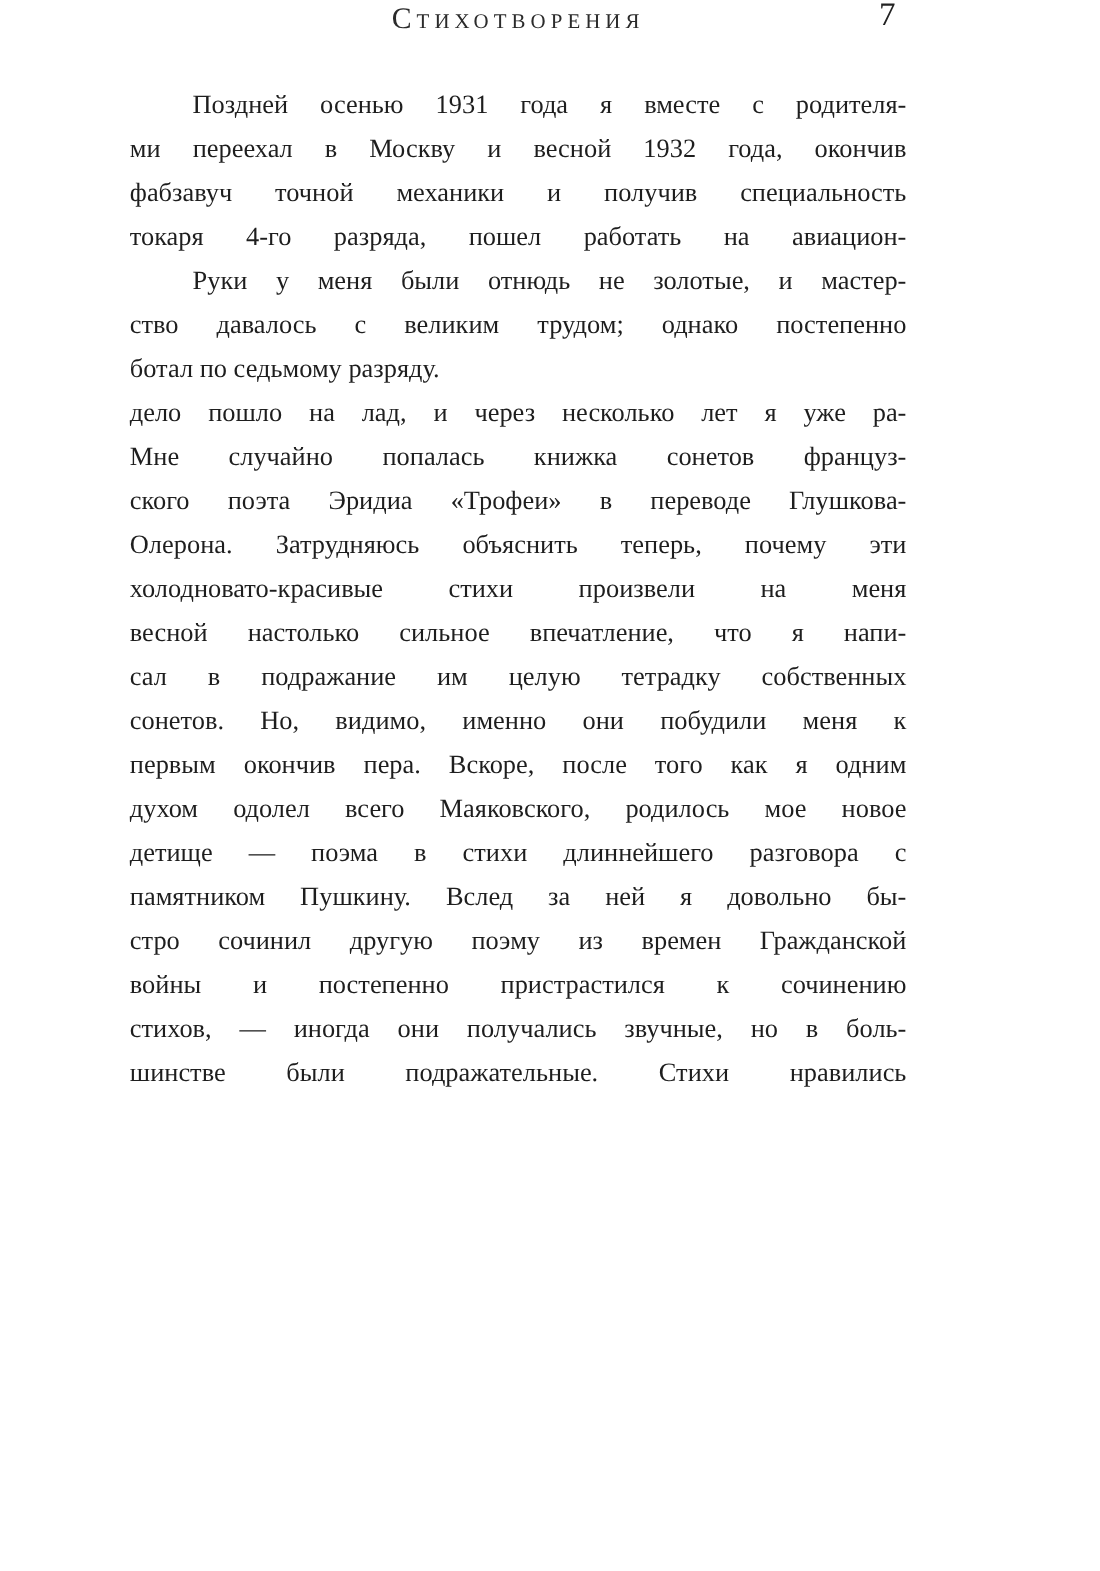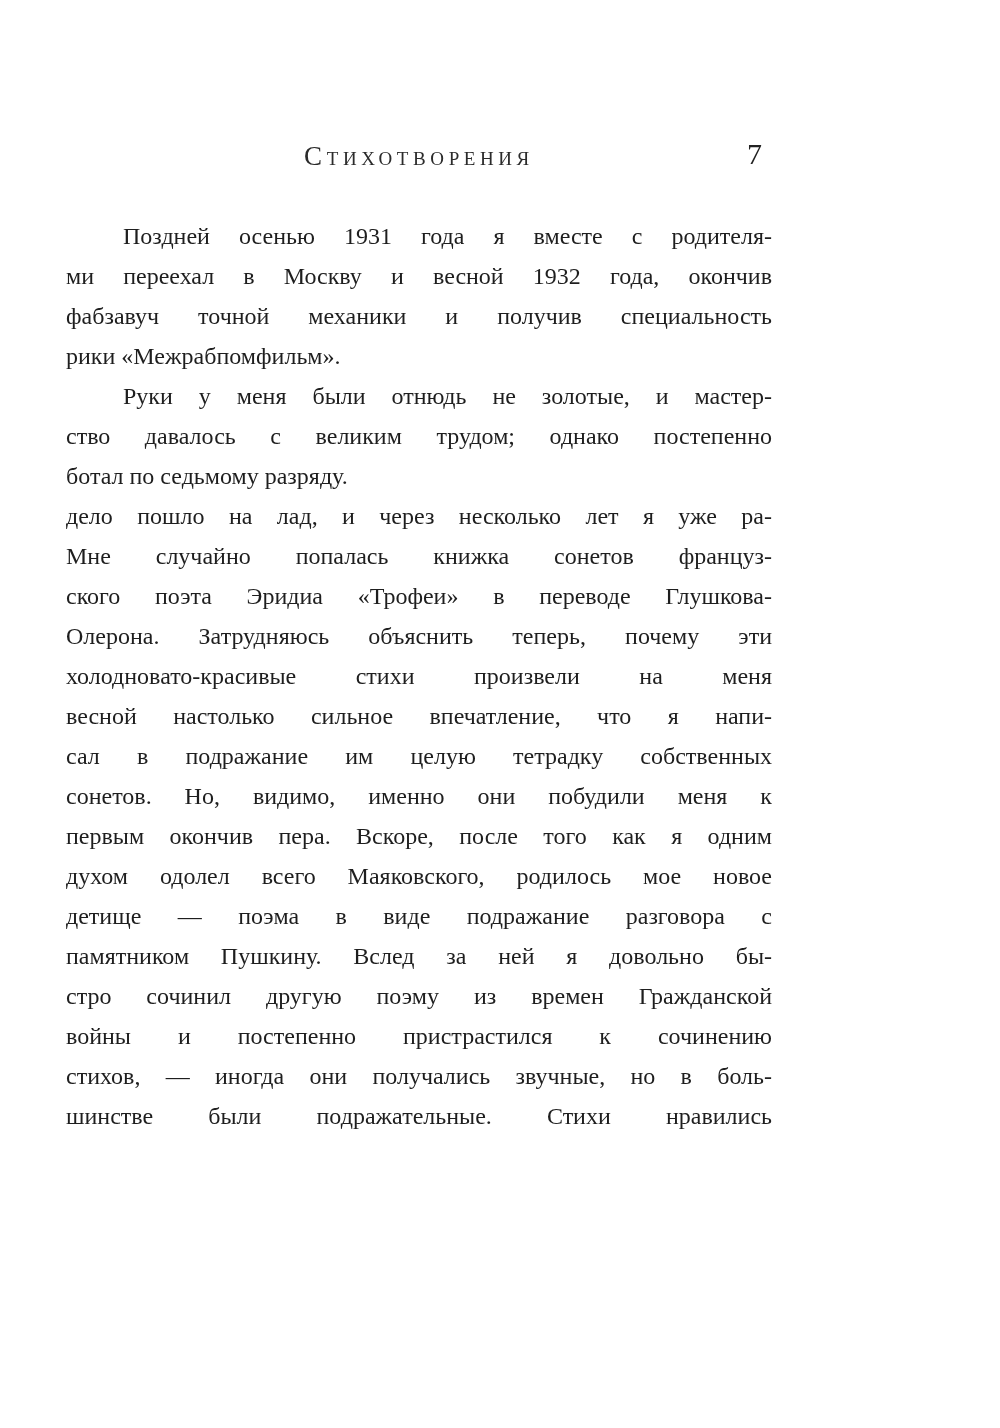--- a/index.html
+++ b/index.html
@@ -10,22 +10,21 @@
     width: 1000px;
     height: 1428px;
     background: #ffffff;
     font-family: "Liberation Serif", "DejaVu Serif", serif;
     color: #1e1e1e;
     overflow: hidden;
   }
   .page {
     position: relative;
     width: 706px;
-    margin-left: 66px;
-    padding-top: 140px;
+    margin-left: 118px;
     box-sizing: content-box;
   }
   .running-head {
     position: relative;
     height: 32px;
   }
   .head-title {
     display: block;
     text-align: center;
     font-variant: small-caps;
@@ -68,39 +67,39 @@
 <div class="page">
   <div class="running-head">
     <span class="head-title">Стихотворения</span>
     <span class="page-num">7</span>
   </div>
   <div class="text-body">
       <div class="paragraph">
         <div class="line first">Поздней осенью 1931 года я вместе с родителя-</div>
         <div class="line">ми переехал в Москву и весной 1932 года, окончив</div>
         <div class="line">фабзавуч точной механики и получив специальность</div>
-        <div class="line last-flush">рики «Межрабпомфильм».</div>
+        <div class="line">токаря 4-го разряда, пошел работать на авиацион-</div>
       </div>
       <div class="paragraph">
         <div class="line first">Руки у меня были отнюдь не золотые, и мастер-</div>
         <div class="line">ство давалось с великим трудом; однако постепенно</div>
         <div class="line last-flush">ботал по седьмому разряду.</div>
         <div class="line">дело пошло на лад, и через несколько лет я уже ра-</div>
       </div>
       <div class="paragraph">
         <div class="line">Мне случайно попалась книжка сонетов француз-</div>
         <div class="line">ского поэта Эридиа «Трофеи» в переводе Глушкова-</div>
         <div class="line">Олерона. Затрудняюсь объяснить теперь, почему эти</div>
         <div class="line">холодновато-красивые стихи произвели на меня</div>
         <div class="line">весной настолько сильное впечатление, что я напи-</div>
         <div class="line">сал в подражание им целую тетрадку собственных</div>
         <div class="line">сонетов. Но, видимо, именно они побудили меня к</div>
         <div class="line">первым окончив пера. Вскоре, после того как я одним</div>
         <div class="line">духом одолел всего Маяковского, родилось мое новое</div>
-        <div class="line">детище — поэма в виде подражание разговора с</div>
+        <div class="line">детище — поэма в стихи длиннейшего разговора с</div>
         <div class="line">памятником Пушкину. Вслед за ней я довольно бы-</div>
         <div class="line">стро сочинил другую поэму из времен Гражданской</div>
         <div class="line">войны и постепенно пристрастился к сочинению</div>
         <div class="line">стихов, — иногда они получались звучные, но в боль-</div>
         <div class="line">шинстве были подражательные. Стихи нравились</div>
       </div>
     </div>
 </div>
 
 </body></html>

